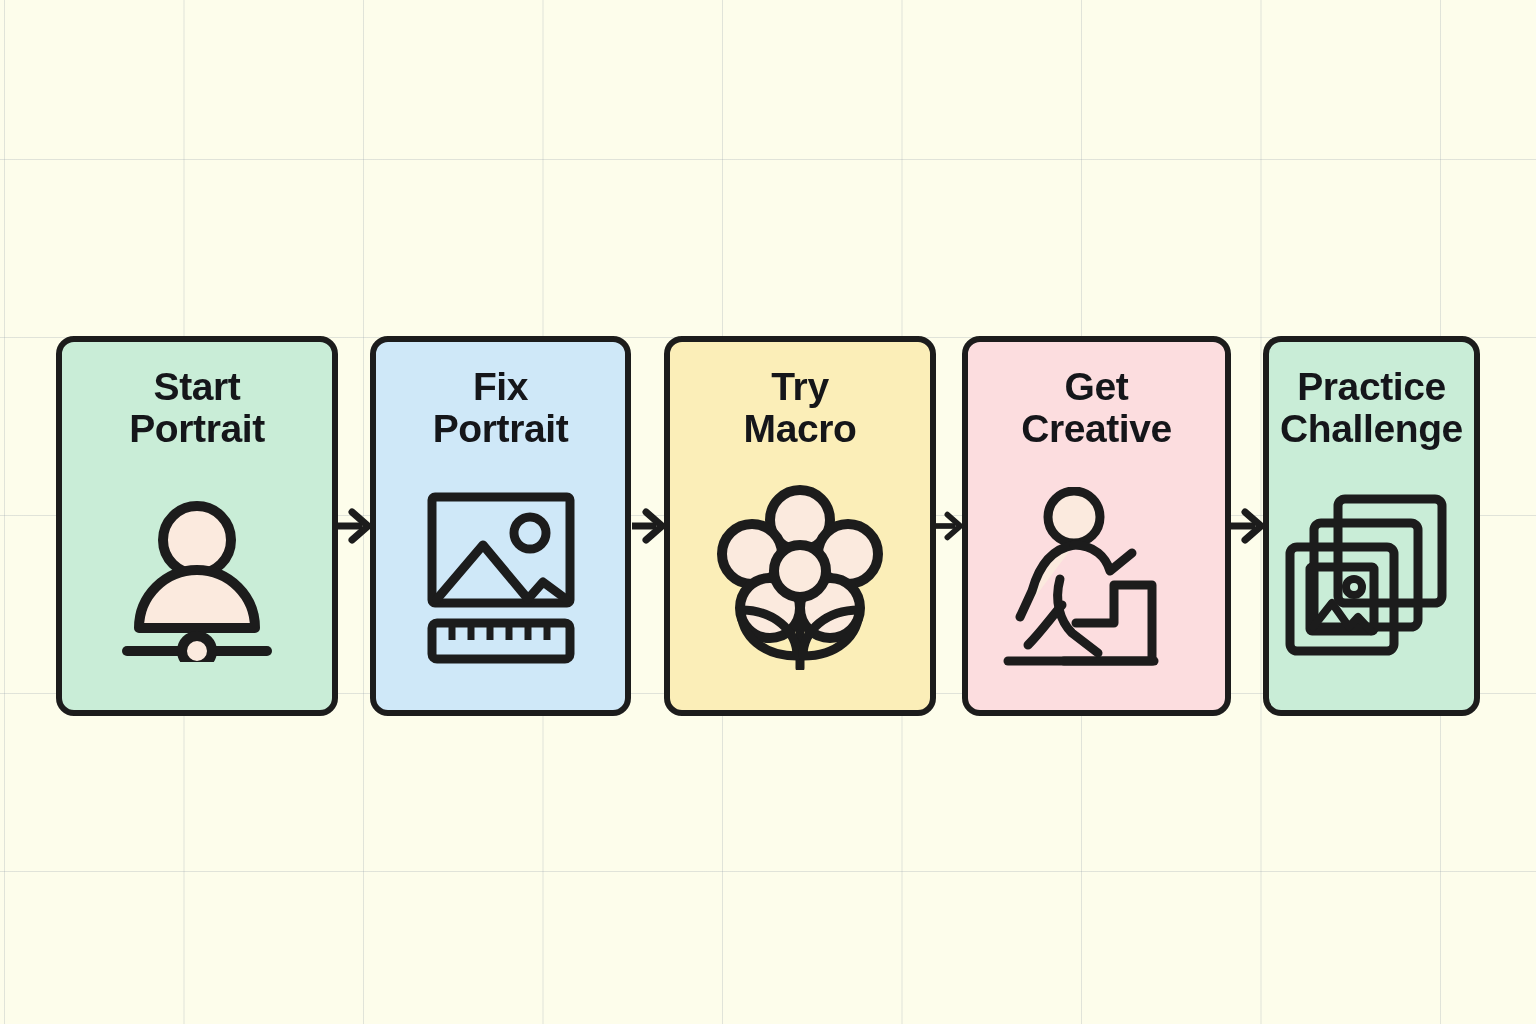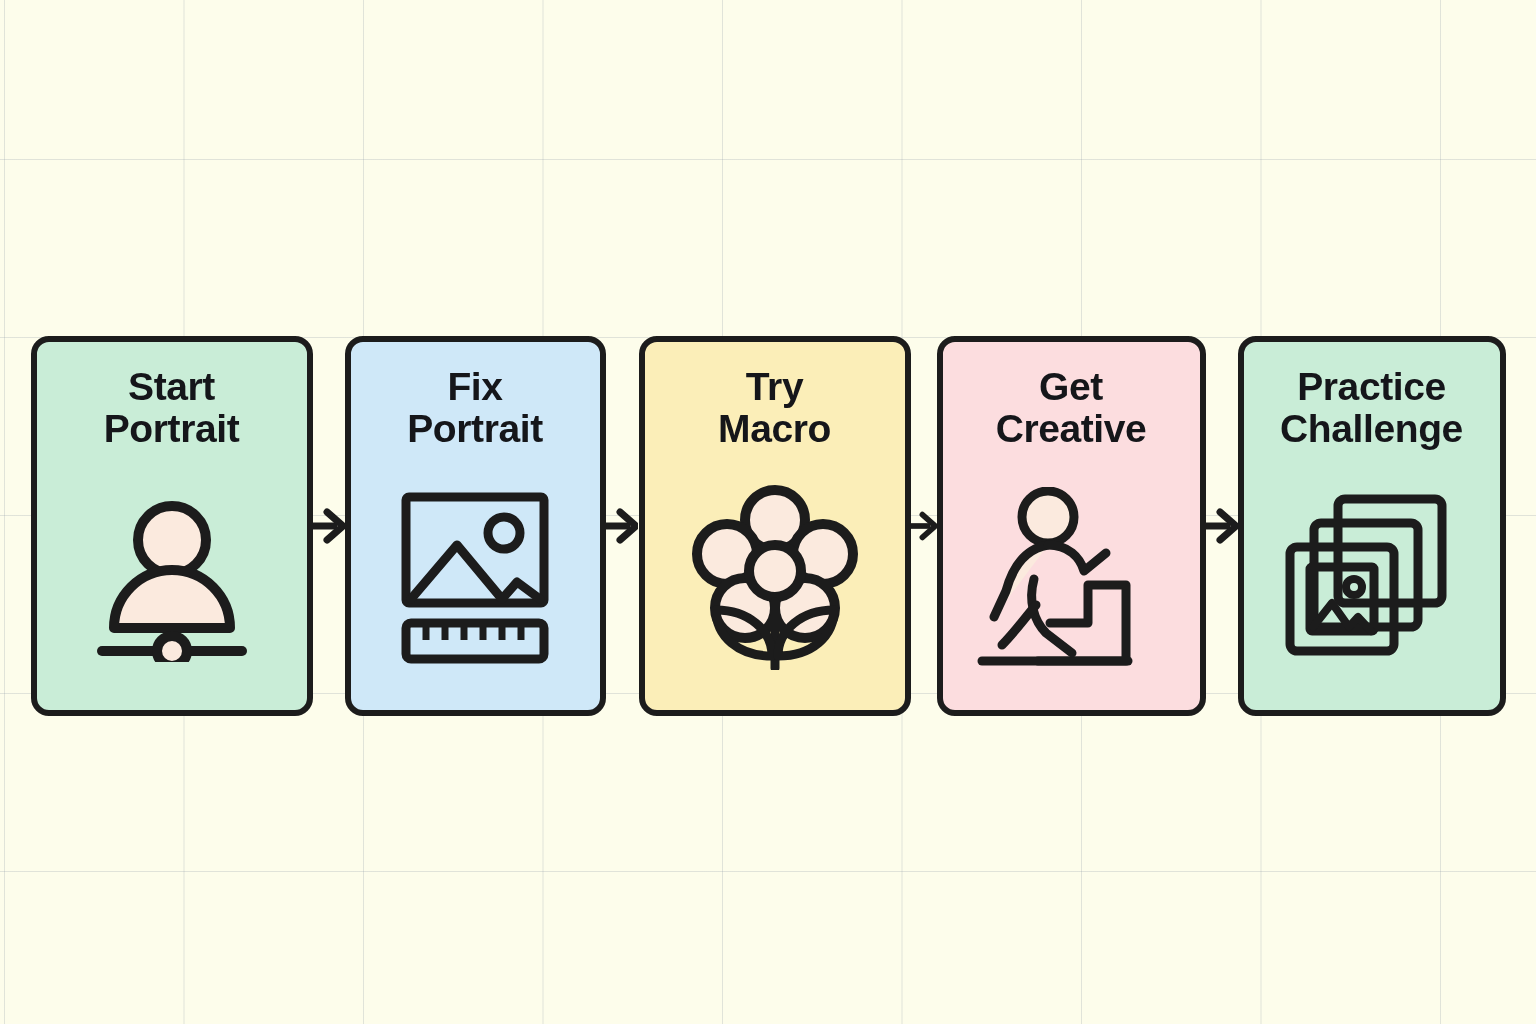--- a/index.html
+++ b/index.html
@@ -82,21 +82,21 @@
     align-self: center;
     height: 60px;
   }
   .connector svg { display: block; }
 
   
   .card.w1 { width: 282px; }
   .card.w2 { width: 261px; }
   .card.w3 { width: 272px; }
   .card.w4 { width: 269px; }
-  .card.w5 { width: 268px; }
+  .card.w5 { width: 217px; }
 
   .gap1 { width: 32px; }
   .gap2 { width: 33px; }
   .gap3 { width: 26px; }
   .gap4 { width: 32px; }
 </style>
 </head>
 <body>
 
 <div id="stage" style="background-color: rgb(253, 253, 235);">

